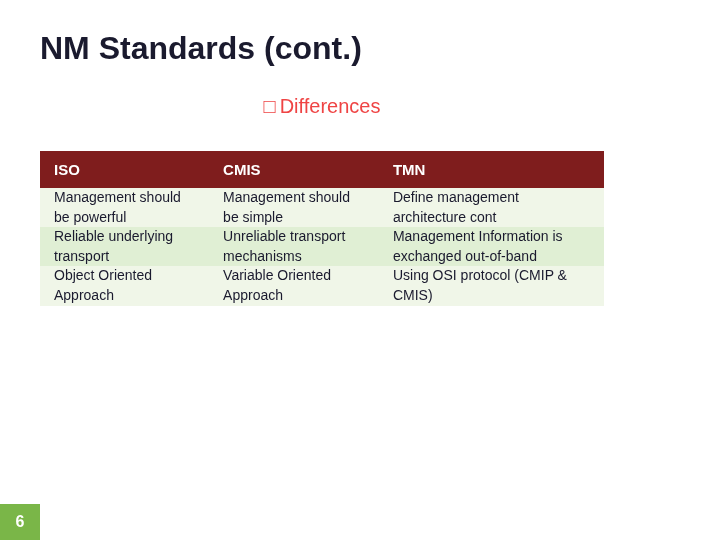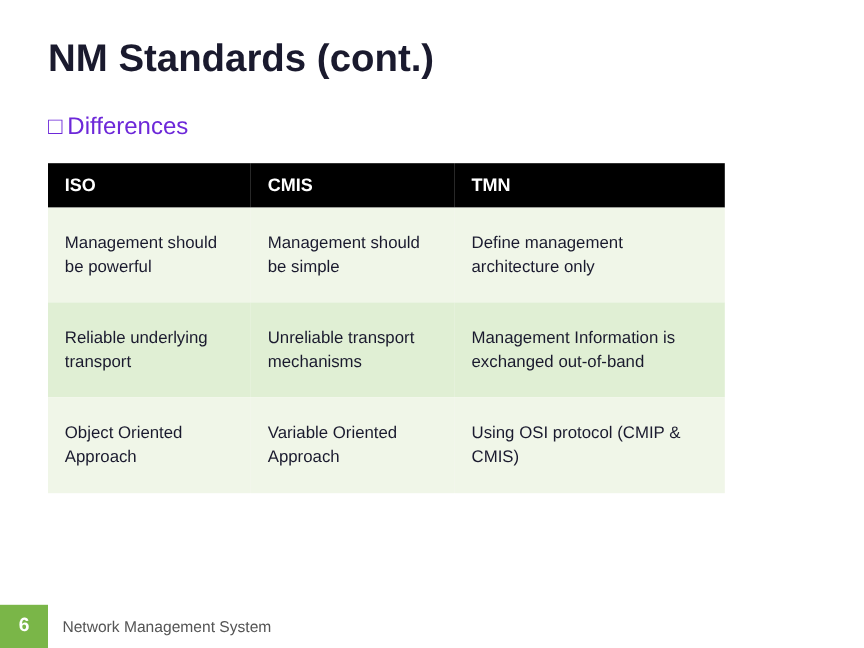--- a/index.html
+++ b/index.html
@@ -19,48 +19,49 @@
       position: relative;
     }
     .title {
       font-size: 32px;
       font-weight: bold;
       color: #1a1a2e;
       margin-bottom: 28px;
     }
     .subtitle {
       font-size: 20px;
-      color: #6d28d9;
-      margin-bottom: 18px;
+      color: #ef4444;
+      margin-bottom: 33px;
+      text-align: center;
     }
     .subtitle::before {
       content: '□';
       margin-right: 4px;
     }
     table {
       width: 100%;
       border-collapse: collapse;
       font-size: 14px;
     }
     thead tr th {
-      background-color: #000000;
+      background-color: #7f1d1d;
       color: #ffffff;
       font-weight: bold;
       padding: 10px 14px;
       text-align: left;
       font-size: 15px;
     }
     tbody tr:nth-child(odd) {
       background-color: #f0f6e8;
     }
     tbody tr:nth-child(even) {
       background-color: #e0efd4;
     }
     tbody tr td {
-      padding: 20px 14px;
+      padding: 0 14px;
       vertical-align: top;
       color: #1a1a2e;
       line-height: 1.4;
     }
     .footer {
       position: absolute;
       bottom: 0;
       left: 0;
       right: 0;
       display: flex;
@@ -96,32 +97,31 @@
       <tr>
         <th>ISO</th>
         <th>CMIS</th>
         <th>TMN</th>
       </tr>
     </thead>
     <tbody id="table-body">
     <tr>
           <td>Management should be powerful</td>
           <td>Management should be simple</td>
-          <td>Define management architecture only</td>
+          <td>Define management architecture cont</td>
         </tr>
         <tr>
           <td>Reliable underlying transport</td>
           <td>Unreliable transport mechanisms</td>
           <td>Management Information is exchanged out-of-band</td>
         </tr>
         <tr>
           <td>Object Oriented Approach</td>
           <td>Variable Oriented Approach</td>
           <td>Using OSI protocol (CMIP &amp; CMIS)</td>
         </tr>
       </tbody>
   </table>
 
   <div class="footer">
     <div class="page-number">6</div>
-    <div class="footer-text">Network Management System</div>
   </div>
 </div>
 
 </body></html>

